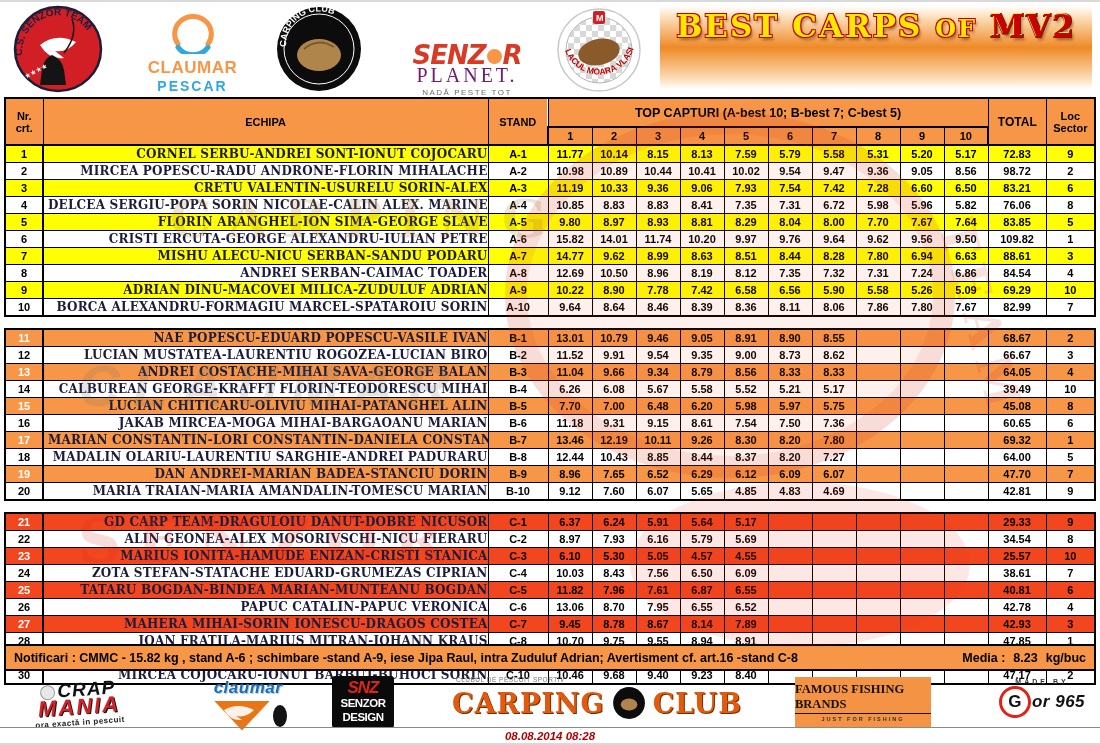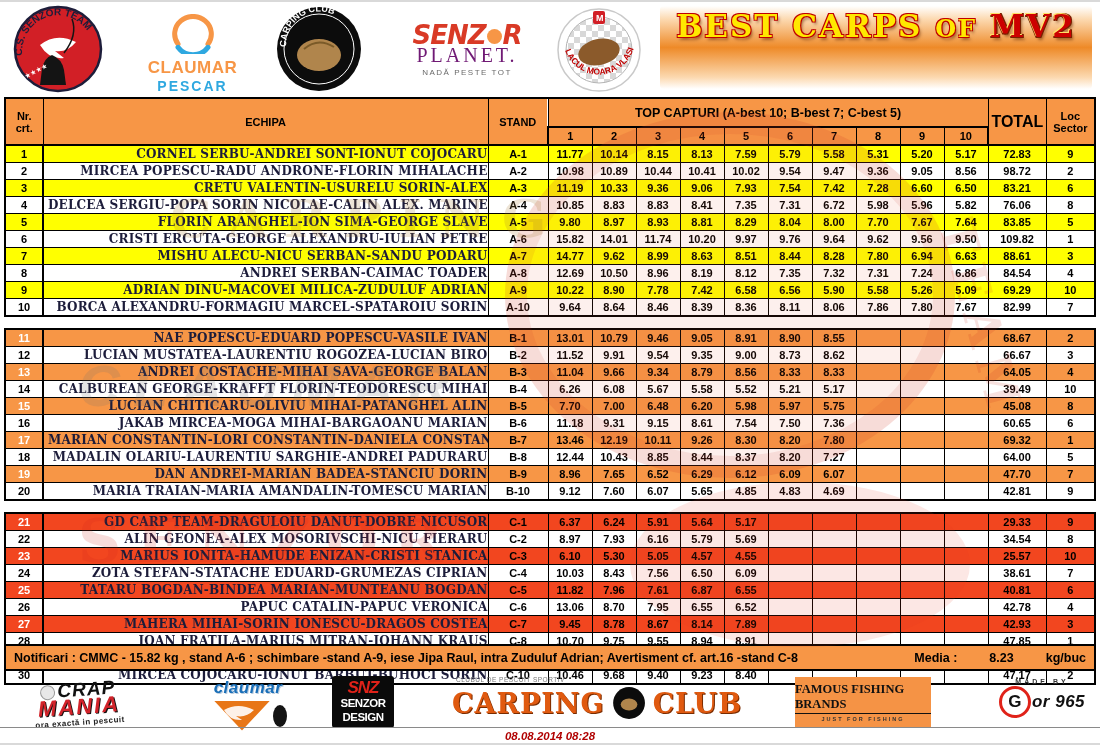--- a/index.html
+++ b/index.html
@@ -8,21 +8,21 @@
   #edge-top{top:0;height:2px}#edge-bottom{bottom:0;height:2px}
 
   
   .lg{position:absolute;}
   #lg-senzor-team{left:12px;top:5px}
   #lg-claumar{left:140px;top:14px;width:105px;text-align:center}
   #lg-claumar .ring{margin:0 auto}
   .clau1{color:#F79646;font-weight:bold;font-size:17px;letter-spacing:.5px}
   .clau2{color:#2FA8E0;font-weight:bold;font-size:14px;letter-spacing:2px}
   #lg-carping{left:274px;top:5px}
-  #lg-splanet{left:392px;top:20px;width:150px;text-align:center}
+  #lg-splanet{left:392px;top:40px;width:150px;text-align:center}
   .sp1{color:#D93A26;font-weight:900;font-size:26px;font-style:italic;letter-spacing:-1px;font-family:"DejaVu Sans",sans-serif}
   .spdot{display:inline-block;width:15px;height:15px;border-radius:50%;background:#F79646;margin:0 1px}
   .sp2{color:#701a75;font-size:20px;letter-spacing:3px;margin-top:-6px;font-family:Liberation Serif, serif}
   .sp3{color:#6a6a6a;font-size:8px;letter-spacing:1.5px;margin-top:1px}
   #lg-moara{left:556px;top:7px}
   #title-panel{position:absolute;left:660px;top:6px;width:432px;height:83px;text-align:center;
      background:linear-gradient(180deg,#ffffff 0%,#fcd9b0 16%,#ee8a28 50%,#fcd9b0 86%,#ffffff 100%);
      border-radius:4px;padding-top:2px;box-sizing:border-box}
   .t1{font-family:"DejaVu Serif",serif;font-weight:bold;font-size:31px;line-height:36px;letter-spacing:2px}
   .t2{font-family:"DejaVu Serif",serif;font-weight:bold;font-size:25px;line-height:30px;letter-spacing:2px}
@@ -32,21 +32,21 @@
 
   
   table{position:absolute;top:97px;left:4px;width:1092px;border-collapse:collapse;table-layout:fixed;z-index:1}
   th,td{border:1px solid #000;padding:0;overflow:hidden;white-space:nowrap}
   th:first-child,td:first-child{border-left:2px solid #000}
   th:last-child,td:last-child{border-right:2px solid #000}
   thead th{background:#F79646;border-top:2px solid #000;font-size:11px;font-weight:bold;color:#000;text-align:center}
   tr.h1 th{height:27px}
   tr.h2 th{height:16px;border-bottom:2px solid #000;font-size:11px}
   th.h-top{font-size:12.5px}
-  th.h-total{font-size:16px}
+  th.h-total{font-size:12px}
   tbody td{height:16px;font-size:11px;font-weight:bold;text-align:center;color:#000}
   td.c-team{text-align:right;padding-left:4px;font-family:"DejaVu Serif",serif;font-size:12px;color:#1c1c3a;letter-spacing:.2px}
   td.c-nr{border-right:2px solid #000}
   tr.rA.hl td{background:#FFFF00}
   tr.rB.hl td{background:#F79646}
   tr.rC.hl td{background:#F2461F}
   tr.rB.hl td.c-nr,tr.rC.hl td.c-nr{color:#fff}
   tr.first-of-group td{border-top:2px solid #000}
   tr.last-of-group td{border-bottom:2px solid #000}
   tr.spacer td{border:none;background:#fff;height:11px}
@@ -57,21 +57,21 @@
      background:rgba(228,90,60,.09);border:22px solid rgba(198,42,26,.10);box-sizing:border-box}
   #wm-circle2{left:630px;top:482px;width:340px;height:165px;border-radius:50%;background:rgba(228,60,30,.12)}
   #wm-carping{left:170px;top:188px;font-family:"DejaVu Serif",serif;font-size:52px;letter-spacing:16px;color:rgba(165,122,52,.20)}
   #wm-claumar{left:78px;top:352px;font-style:italic;font-size:58px;letter-spacing:13px;color:rgba(110,110,110,.18)}
   #wm-senzor{left:78px;top:506px;font-family:"DejaVu Serif",serif;font-size:60px;letter-spacing:15px;color:rgba(205,40,25,.16)}
   #wm-team{left:880px;top:290px;font-family:"DejaVu Serif",serif;font-size:48px;letter-spacing:10px;color:rgba(198,42,26,.14);transform:rotate(75deg)}
 
   
   #notif{position:absolute;left:4px;top:644px;width:1092px;height:27px;background:#F79646;border:2px solid #000;
     box-sizing:border-box;display:flex;align-items:center;font-weight:bold;font-size:12.5px;padding:0 8px;z-index:2}
-  #notif .media{margin-left:auto;display:flex;gap:32px}
+  #notif .media{margin-left:auto;display:flex;gap:8px}
 
   
   .flogo{position:absolute;z-index:2}
   #f-crap{left:34px;top:682px;transform:rotate(-4deg);text-align:center}
   .cm-ball{display:inline-block;width:13px;height:13px;border-radius:50%;background:#e8e8e8;border:1px solid #999;vertical-align:middle;margin-right:2px}
   .cm1{font-style:italic;font-weight:900;font-size:19px;color:#111;letter-spacing:1px;line-height:16px}
   .cm2{font-style:italic;font-weight:900;font-size:22px;color:#D2232A;letter-spacing:2px;line-height:18px;text-shadow:1px 1px 0 #111}
   .cm3{font-size:8px;font-weight:bold;color:#222;margin-top:2px;letter-spacing:.5px}
   #f-claumar{left:198px;top:678px;text-align:center;width:100px}
   .fc-text{color:#1a6fb8;font-weight:900;font-style:italic;font-size:17px;letter-spacing:.5px;text-shadow:1px 1px 0 #bcd}

